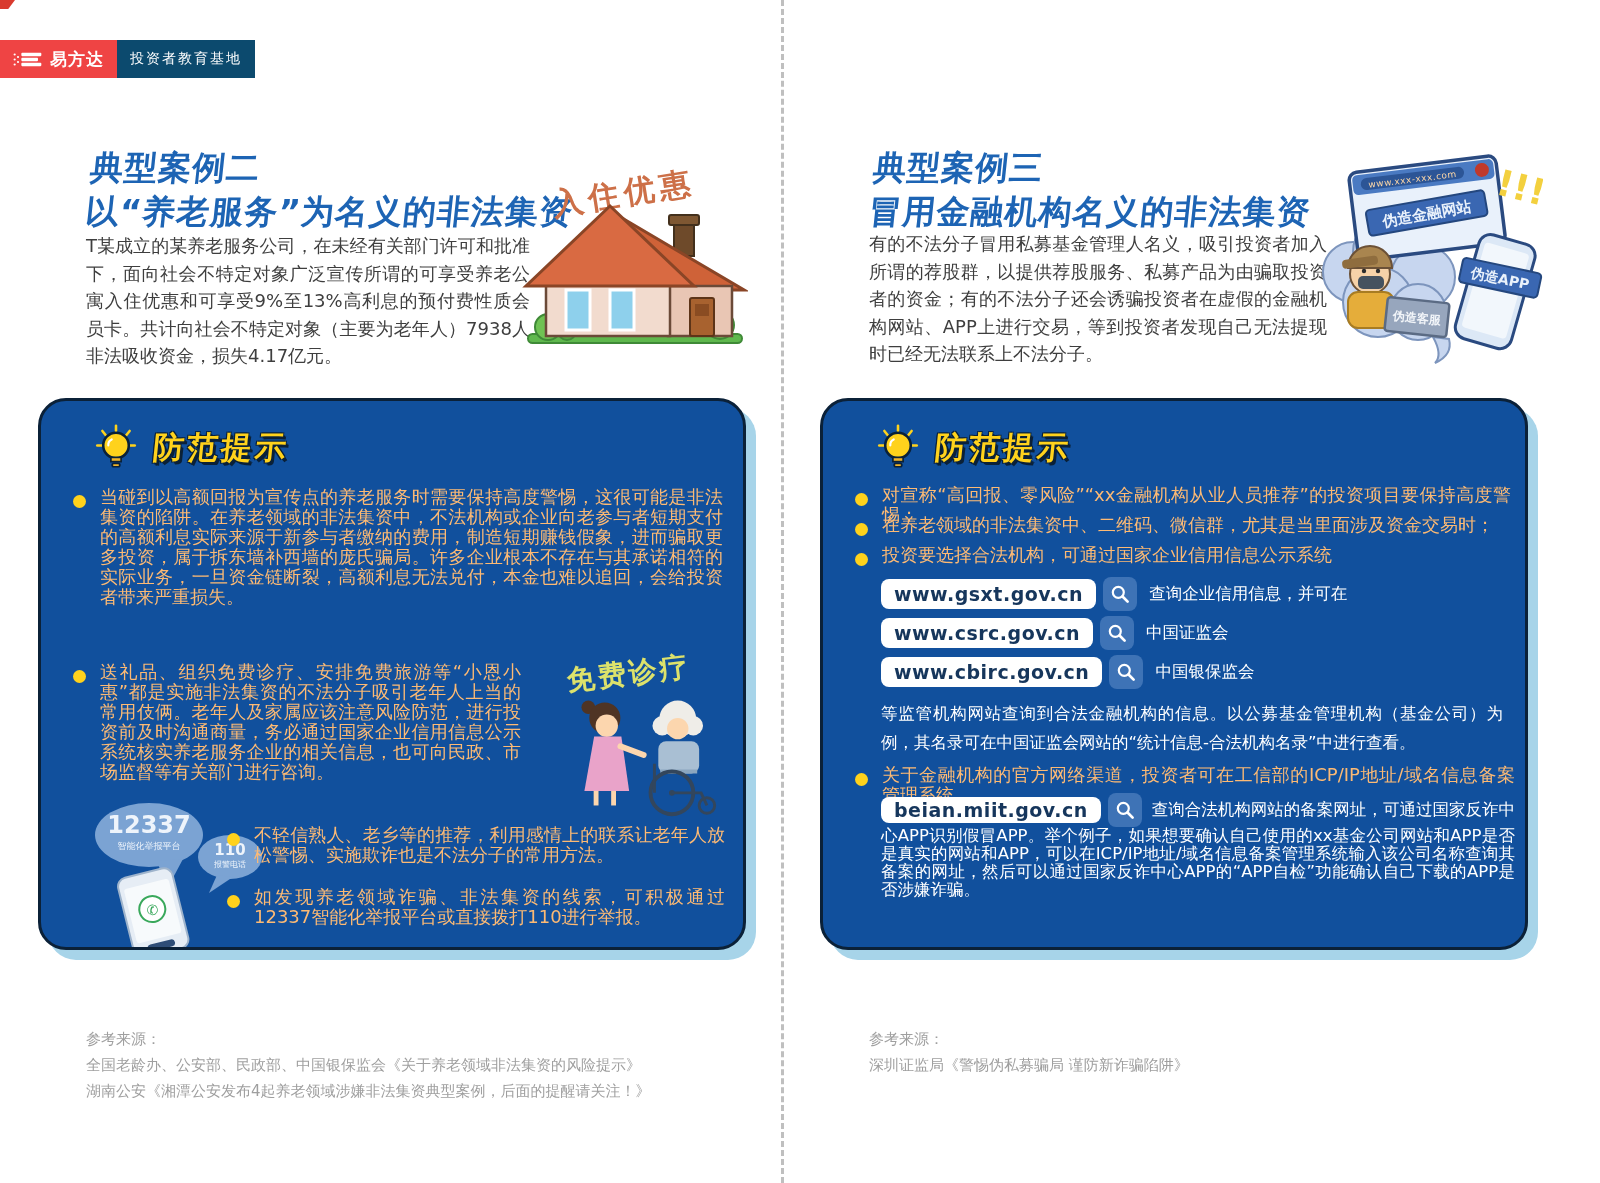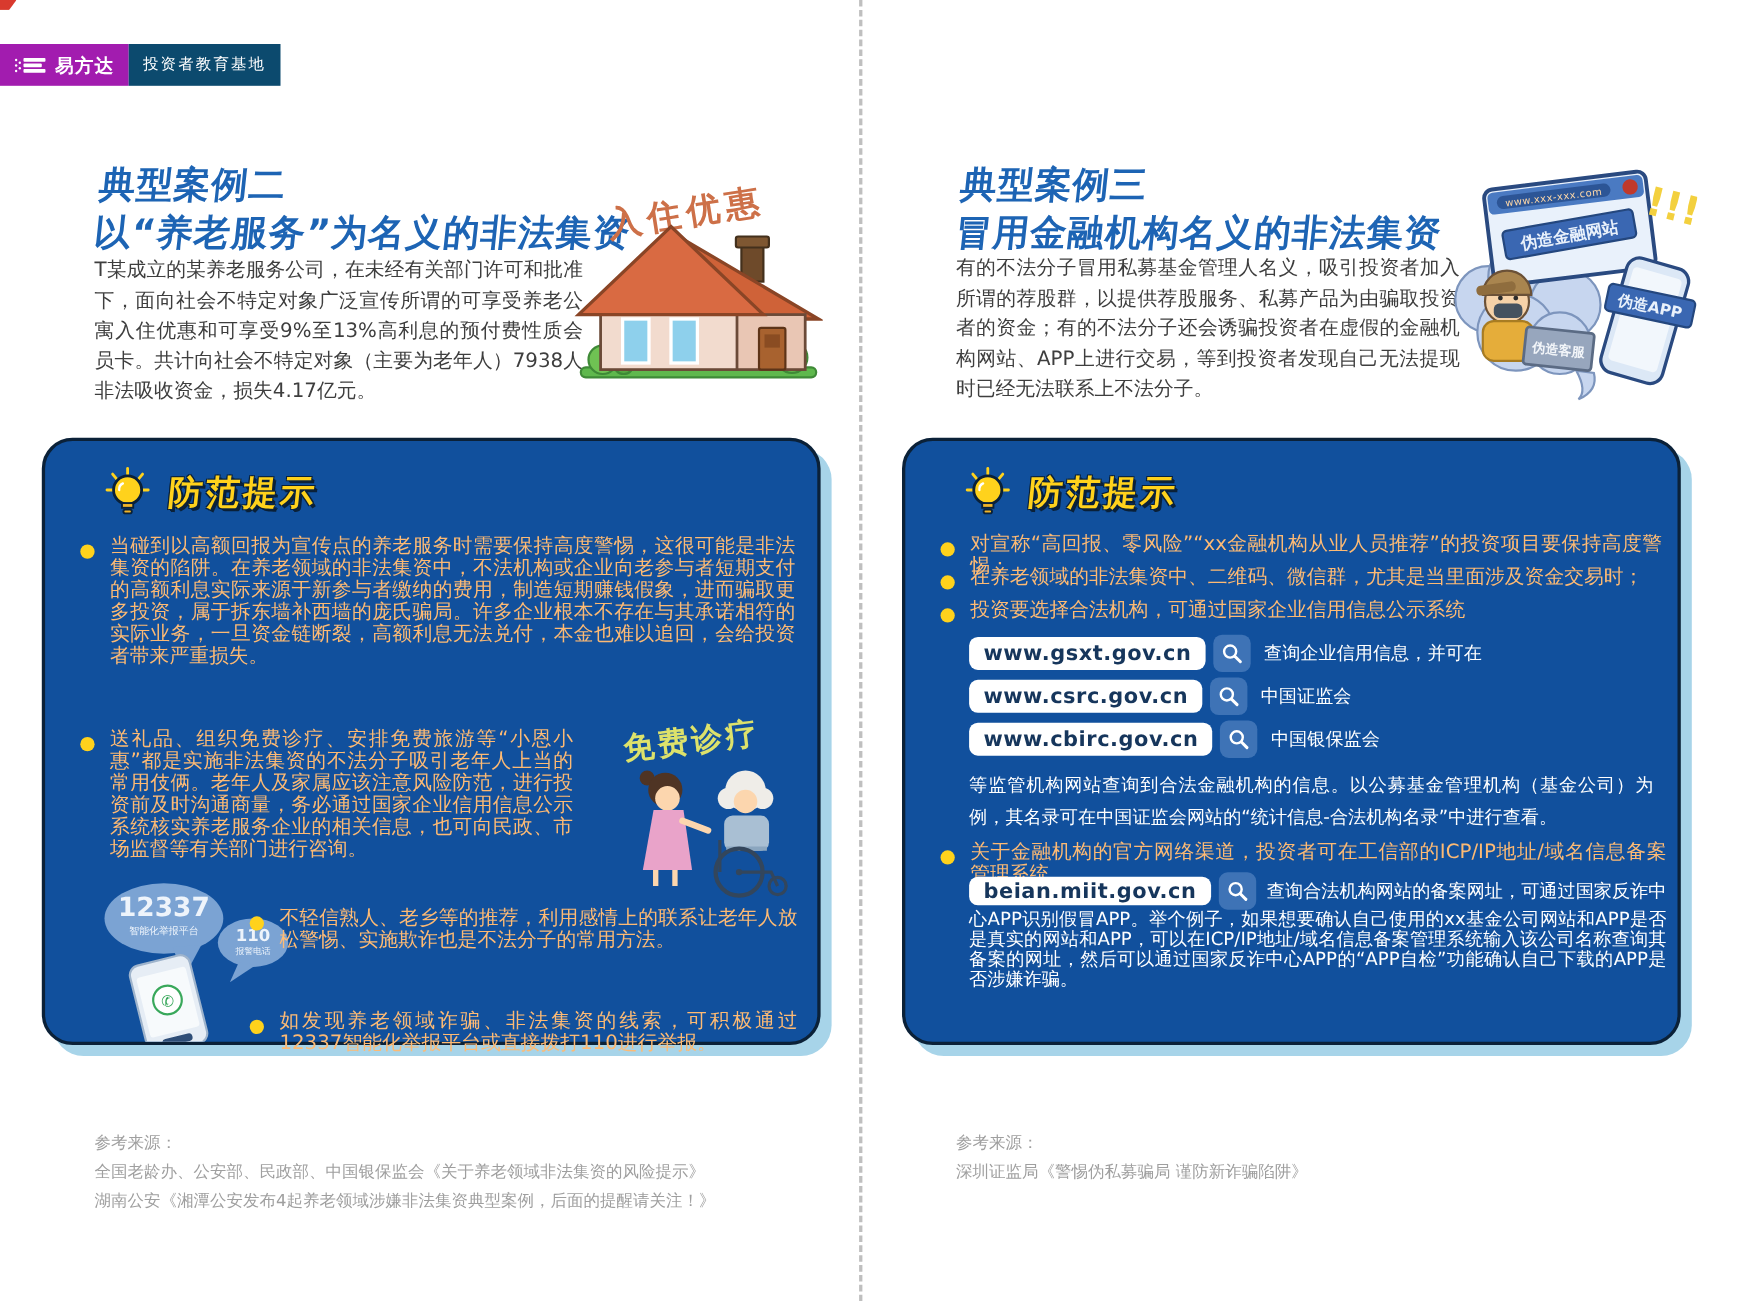--- a/index.html
+++ b/index.html
@@ -4,21 +4,21 @@
 <style>
   html,body { margin:0; padding:0; background:#fff; }
   .page {
     position:relative; width:1600px; height:1183px; background:#ffffff;
     overflow:hidden; font-family:"DejaVu Sans","Liberation Sans",sans-serif;
   }
   .divider { position:absolute; left:781px; top:0; height:1183px; width:0; border-left:3px dashed #bfbfbf; }
   .corner-mark { position:absolute; left:0; top:0; width:15px; height:9px; background:#d93a2e; clip-path:polygon(0 0,100% 0,55% 100%,0 100%); }
 
   .brand { position:absolute; left:0; top:40px; height:38px; display:flex; }
-  .brand-logo { background:#a21caf; color:#fff; display:flex; align-items:center; gap:7px; padding:0 13px; font-weight:bold; font-size:17px; letter-spacing:1px; }
+  .brand-logo { background:#ef4444; color:#fff; display:flex; align-items:center; gap:7px; padding:0 13px; font-weight:bold; font-size:17px; letter-spacing:1px; }
   .brand-tag { background:#0c4a6e; color:#fff; display:flex; align-items:center; padding:0 13px; font-size:14px; letter-spacing:2px; }
 
   .case-title { position:absolute; color:#1d64b4; font-weight:800; font-size:33px; line-height:44px; transform:skewX(-6deg); letter-spacing:1px; white-space:nowrap; }
   .title-left { left:88px; top:124px; }
   .title-right { left:871px; top:124px; }
 
   .intro { position:absolute; font-size:18px; line-height:27.5px; color:#3e3e3e; text-align:justify; }
   .intro-left { left:86px; top:214px; width:444px; }
   .intro-right { left:869px; top:212px; width:458px; }
 
@@ -35,21 +35,21 @@
 
   .bullet { position:absolute; padding-left:27px; color:#fdba74; font-size:18px; line-height:20px; text-align:justify; box-sizing:border-box; }
   .dot { position:absolute; left:0; top:8px; width:13px; height:13px; border-radius:50%; background:#ffd21c; }
 
   
   .lb1 { left:32px; top:86px; width:650px; }
   .lb2 { left:32px; top:261px; width:448px; }
   .clinic-illo { position:absolute; left:518px; top:246px; }
   .phone-illo-wrap { position:absolute; left:46px; top:396px; }
   .ls1 { left:186px; top:424px; width:498px; }
-  .ls2 { left:186px; top:486px; width:498px;margin-top:32px; }
+  .ls2 { left:186px; top:486px; width:498px; }
 
   
   .rb1 { left:32px; top:84px; width:656px; }
   .rb2 { left:32px; top:114px; width:656px; }
   .rb3 { left:32px; top:144px; width:656px; }
   .link-row { position:absolute; left:58px; display:flex; align-items:center; }
   .lr1 { top:176px; } .lr2 { top:215px; } .lr3 { top:254px; }
   .pill { background:#ffffff; color:#16365c; font-weight:bold; font-size:19px; padding:4px 13px; border-radius:8px; display:inline-block; letter-spacing:0.5px; }
   .mag-btn { display:inline-flex; align-items:center; justify-content:center; width:34px; height:34px; background:#3e73b6; border-radius:8px; margin-left:7px; flex:none; }
   .link-desc { color:#fff; font-size:16.5px; margin-left:12px; white-space:nowrap; }

